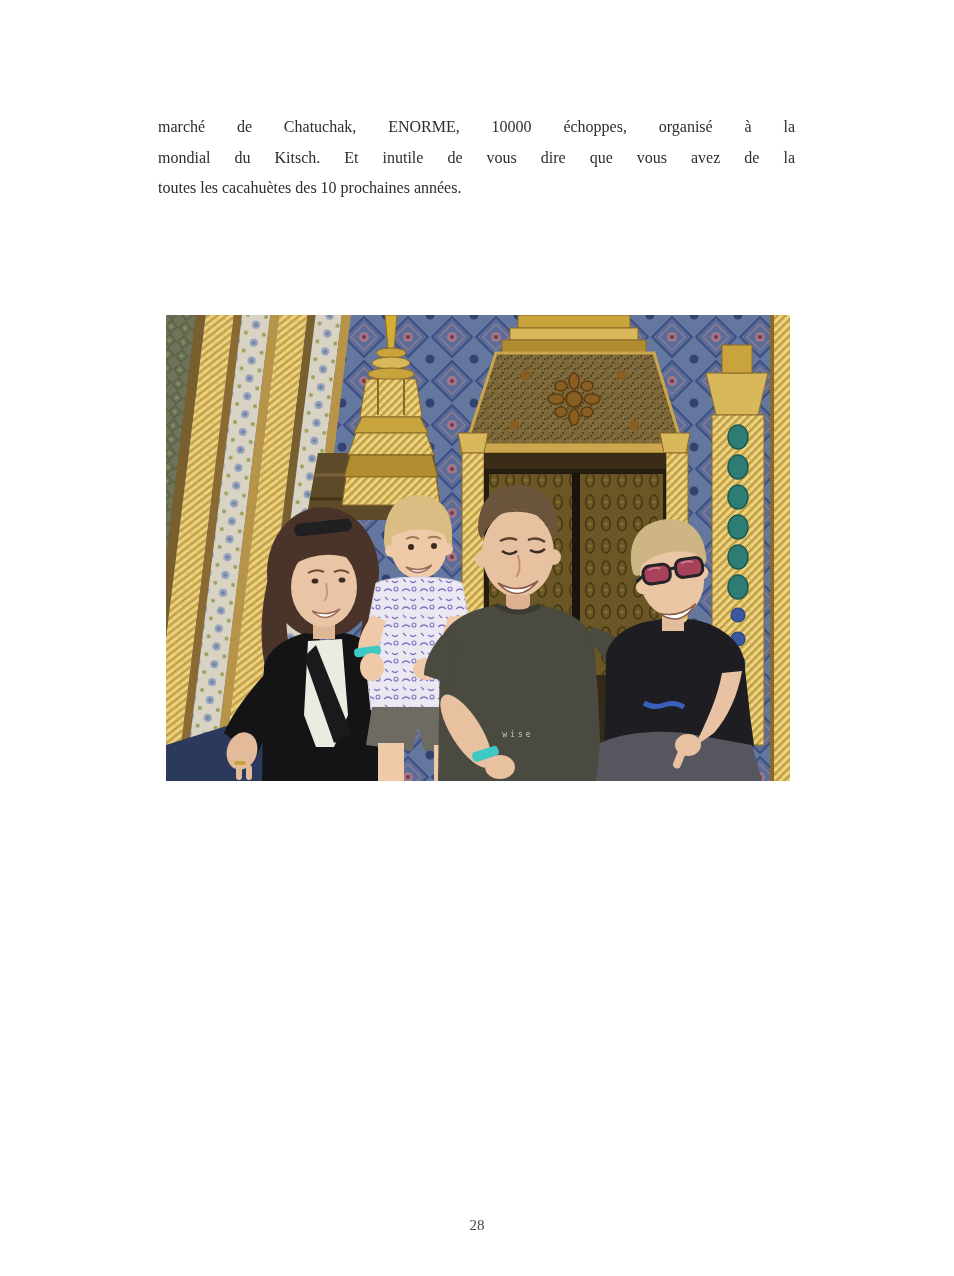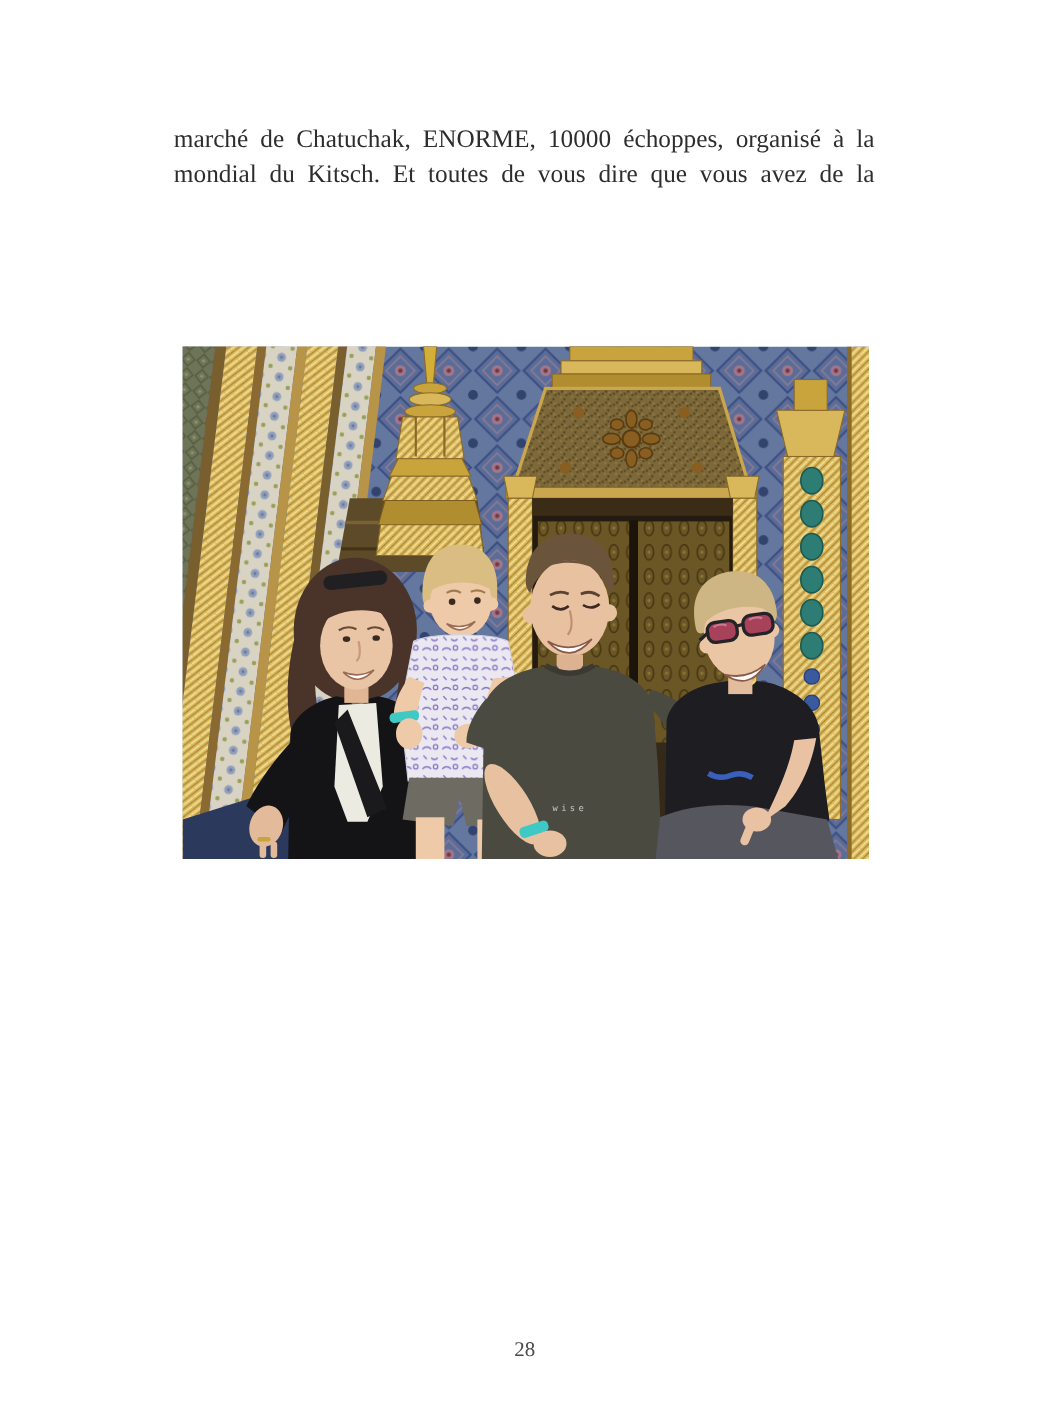--- a/index.html
+++ b/index.html
@@ -6,21 +6,21 @@
   .page{
     position:relative;
     width:954px;height:1276px;
     background:#ffffff;
     font-family:"Liberation Serif","DejaVu Serif",serif;
     overflow:hidden;
   }
   .paragraph{
     position:absolute;
     left:158px;top:112px;width:637px;
-    font-size:23px;line-height:30.6px;
+    font-size:16px;line-height:30.6px;
     color:#2d2d2d;
   }
   .para-line{
     text-align:justify;
     text-align-last:justify;
     white-space:normal;
     height:30.6px;
   }
   .para-line.last{
     text-align-last:left;
@@ -28,35 +28,36 @@
   .photo-figure{
     position:absolute;
     left:166px;top:315px;width:624px;height:466px;
     margin:0;padding:0;
   }
   .photo-figure svg{display:block;width:624px;height:466px;}
   .page-number{
     position:absolute;
     left:0;top:1217px;width:954px;
     text-align:center;
-    font-size:19px;color:#4a4a4a;
+    font-size:15px;color:#4a4a4a;
   }
   .shirt-label{
     font-family:"DejaVu Sans Mono","Liberation Mono",monospace;
     font-size:8px;letter-spacing:3px;fill:#c8c8c8;
   }
 </style>
 </head>
 <body>
 
 <div class="page">
 
   <div class="paragraph">
     <div class="para-line">marché de Chatuchak, ENORME, 10000 échoppes, organisé à la</div>
-    <div class="para-line">mondial du Kitsch. Et toutes de vous dire que vous avez de la</div>
+    <div class="para-line">mondial du Kitsch. Et inutile de vous dire que vous avez de la</div>
+    <div class="para-line last">toutes les cacahuètes des 10 prochaines années.</div>
   </div>
 
   <figure class="photo-figure" aria-label="Famille de quatre personnes souriantes assises devant une porte dorée ornée d'un temple thaïlandais, mur de mosaïque bleue, colonnes et stupa dorés">
     <svg viewBox="0 0 624 466">
       <defs>
         <pattern id="bluemosaic" width="44" height="44" patternUnits="userSpaceOnUse">
           <rect width="44" height="44" fill="#64779f"></rect>
           <path d="M22 2 L42 22 L22 42 L2 22 Z" fill="#5a6d99" stroke="#3d4f82" stroke-width="2"></path>
           <path d="M22 9 L35 22 L22 35 L9 22 Z" fill="none" stroke="#8a7a92" stroke-width="1.5"></path>
           <circle cx="22" cy="22" r="5" fill="#a47588"></circle>

